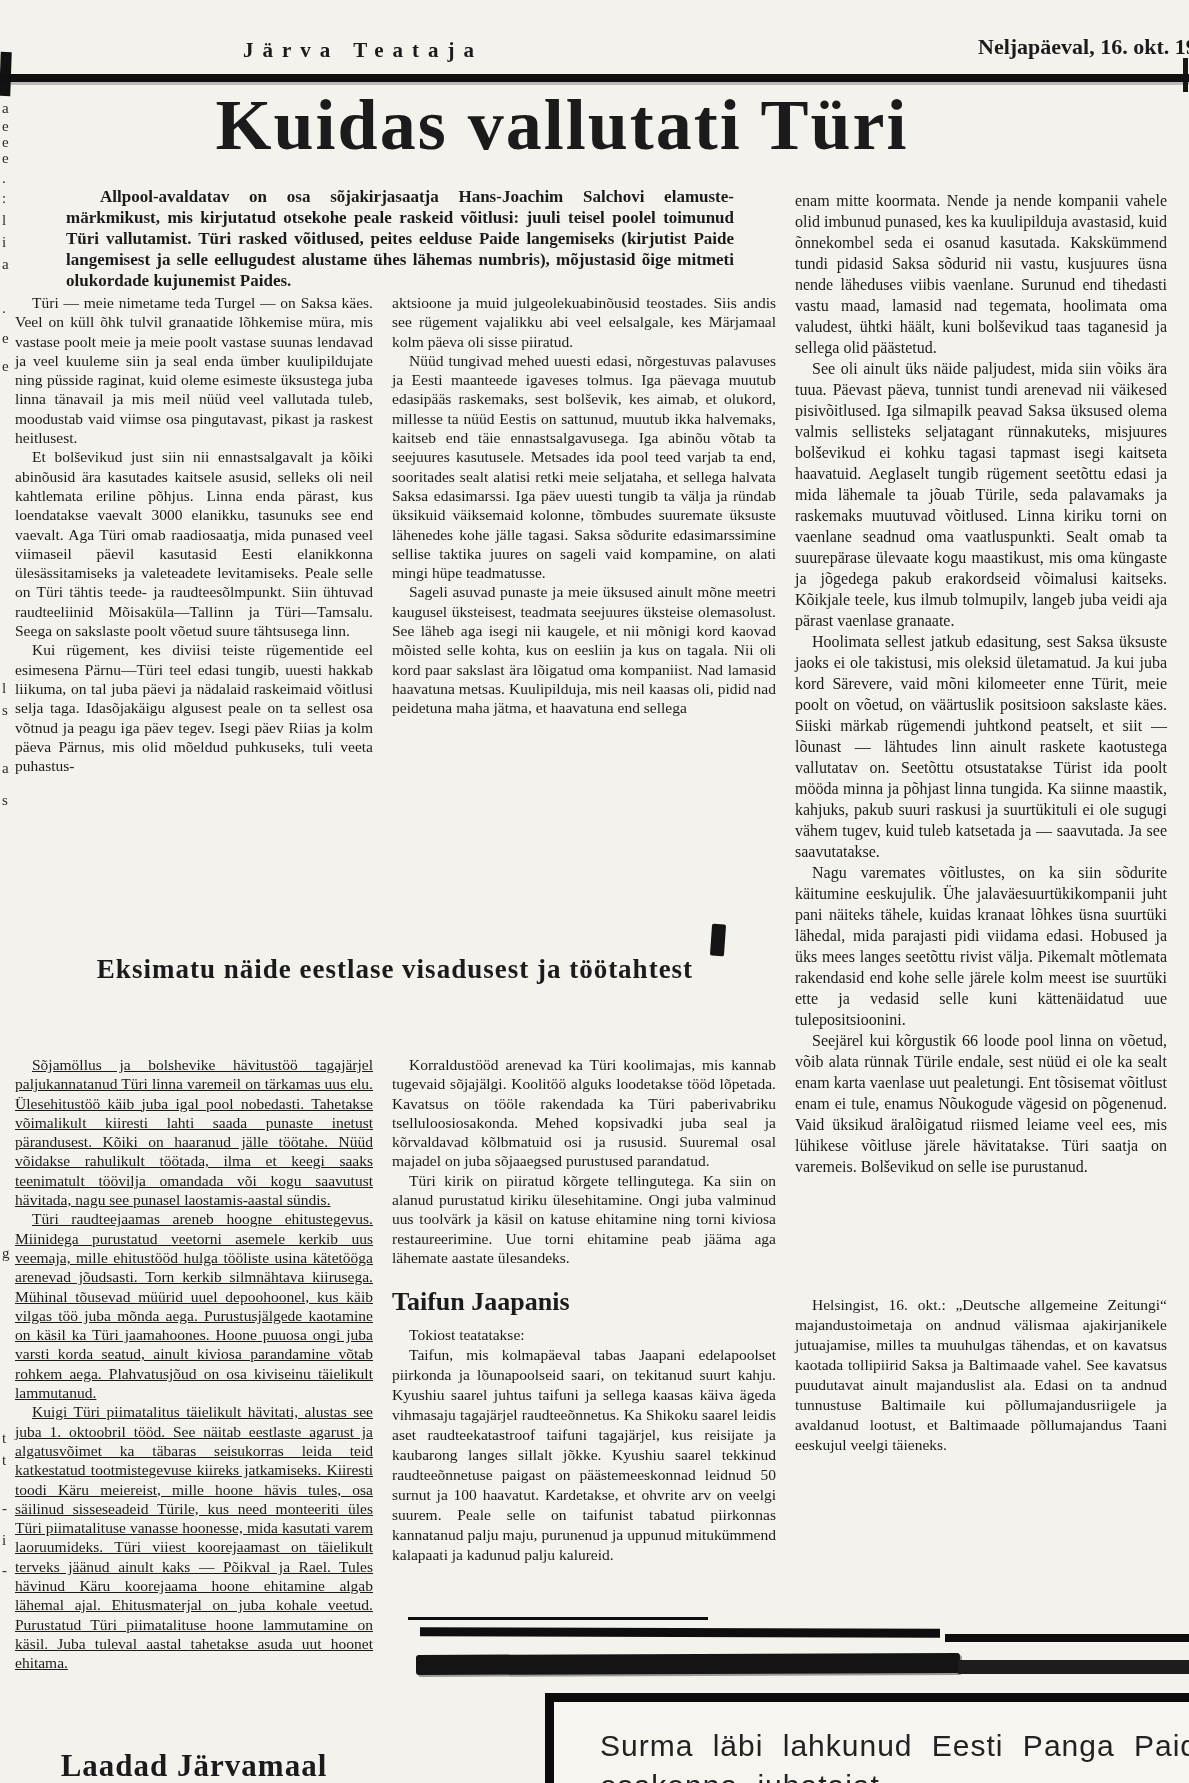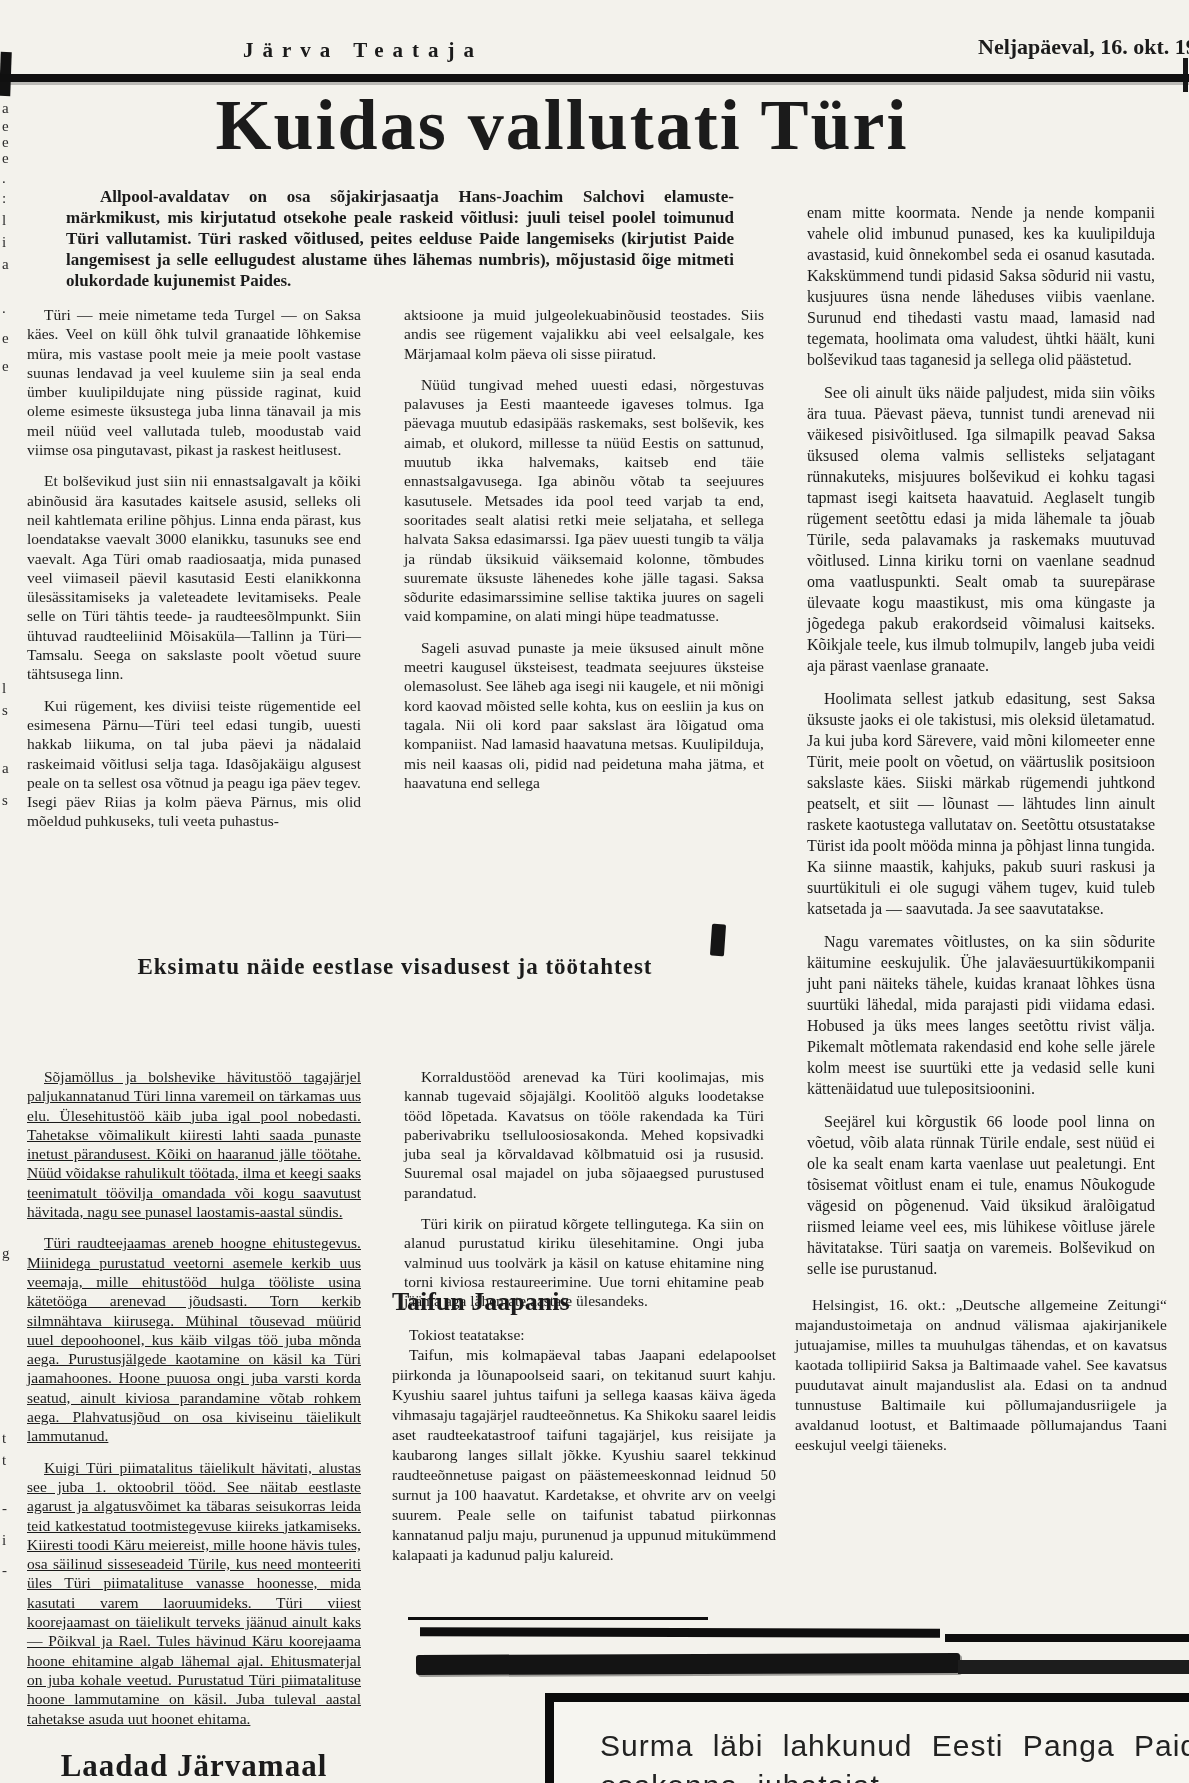--- a/index.html
+++ b/index.html
@@ -12,27 +12,27 @@
   .mast-title{position:absolute;left:243px;top:38px;font-size:21px;font-weight:bold;
     letter-spacing:9px;white-space:nowrap;}
   .mast-date{position:absolute;left:978px;top:34px;font-size:22px;font-weight:bold;white-space:nowrap;}
   .mast-rule{position:absolute;left:0;top:74px;width:1189px;height:8px;background:#101010;
     box-shadow:0 3px 0 rgba(20,20,20,.25);}
   
   .headline-main{position:absolute;left:52px;top:88px;width:1020px;text-align:center;
     font-size:72px;font-weight:bold;letter-spacing:2px;line-height:1.05;}
   .a2head{position:absolute;left:15px;top:944px;width:760px;text-align:center;}
   .a2-title{font-size:40px;font-weight:bold;letter-spacing:3px;line-height:1.0;margin:0;}
-  .a2-subtitle{font-size:23px;font-weight:bold;margin:10px 0 0 0;letter-spacing:1px;}
+  .a2-subtitle{font-size:27px;font-weight:bold;margin:10px 0 0 0;letter-spacing:1px;}
   
   .lead{position:absolute;left:66px;top:186px;width:668px;font-size:17px;line-height:21px;
     text-align:justify;font-weight:bold;}
   .lead p{margin:0;text-indent:34px;}
   .col{position:absolute;text-align:justify;font-size:15.5px;line-height:19.3px;}
-  .col p{margin:12px;text-indent:17px;}
+  .col p{margin:0;text-indent:17px;}
   .col p.cont{text-indent:0;}
   .a1c1{left:15px;top:293px;width:358px;}
   .a1c2{left:392px;top:293px;width:384px;}
   .a1c3{left:795px;top:190px;width:372px;font-size:16px;line-height:21px;}
   .a2c1{left:15px;top:1055px;width:358px;text-decoration:underline;}
   .a2c2{left:392px;top:1055px;width:384px;}
   .news-block{position:absolute;text-align:justify;font-size:15.5px;line-height:20px;}
   .news-block p{margin:0;text-indent:17px;}
   .news-head{font-size:26px;font-weight:bold;text-align:left;margin:0 0 8px 0;line-height:1.1;}
   .taifun{left:392px;top:1288px;width:384px;}

